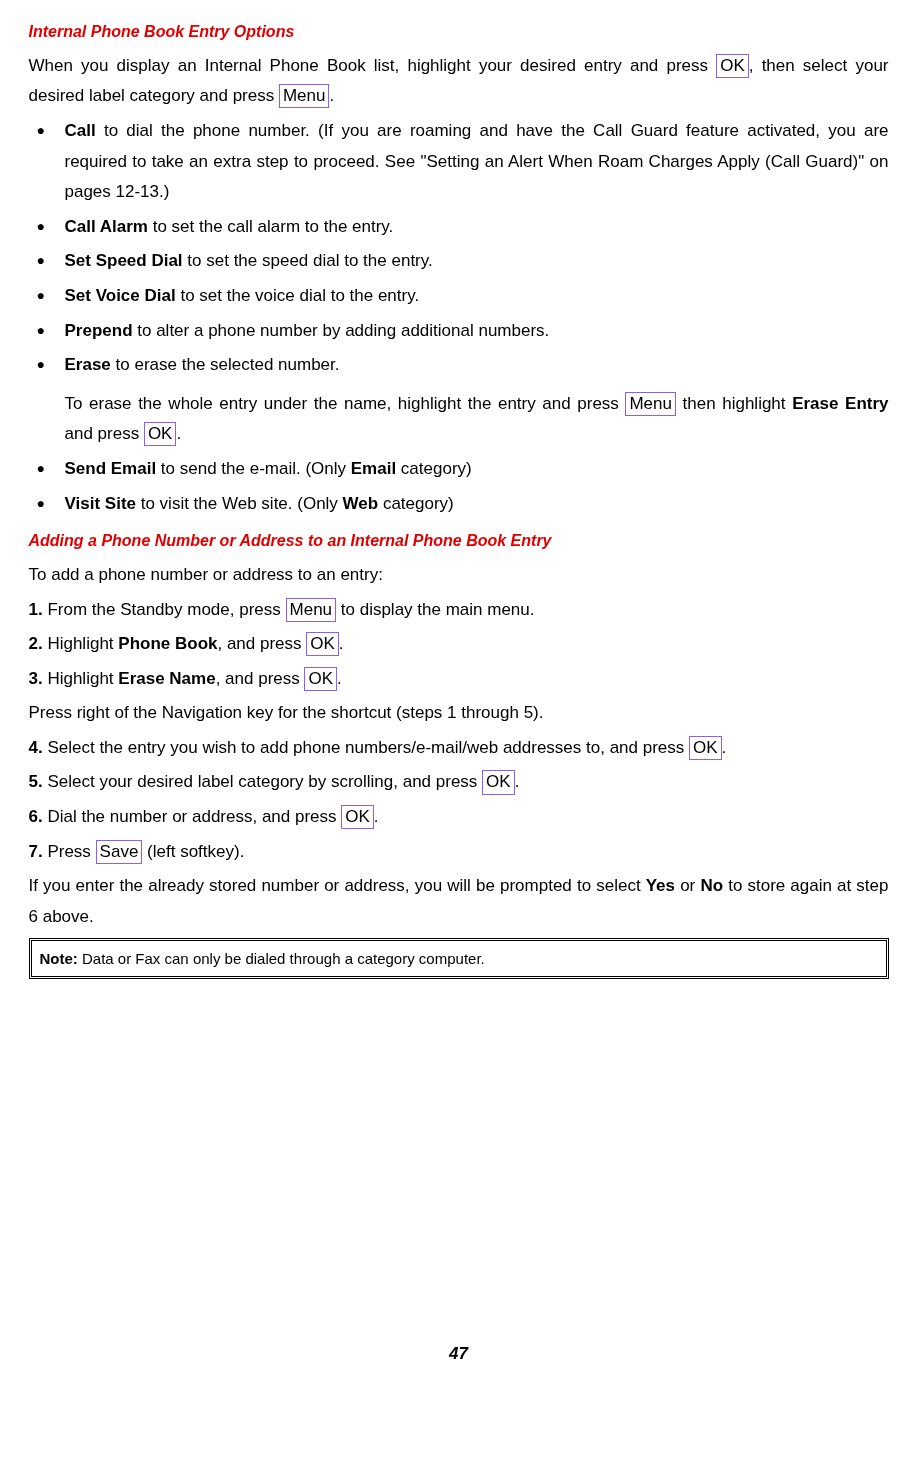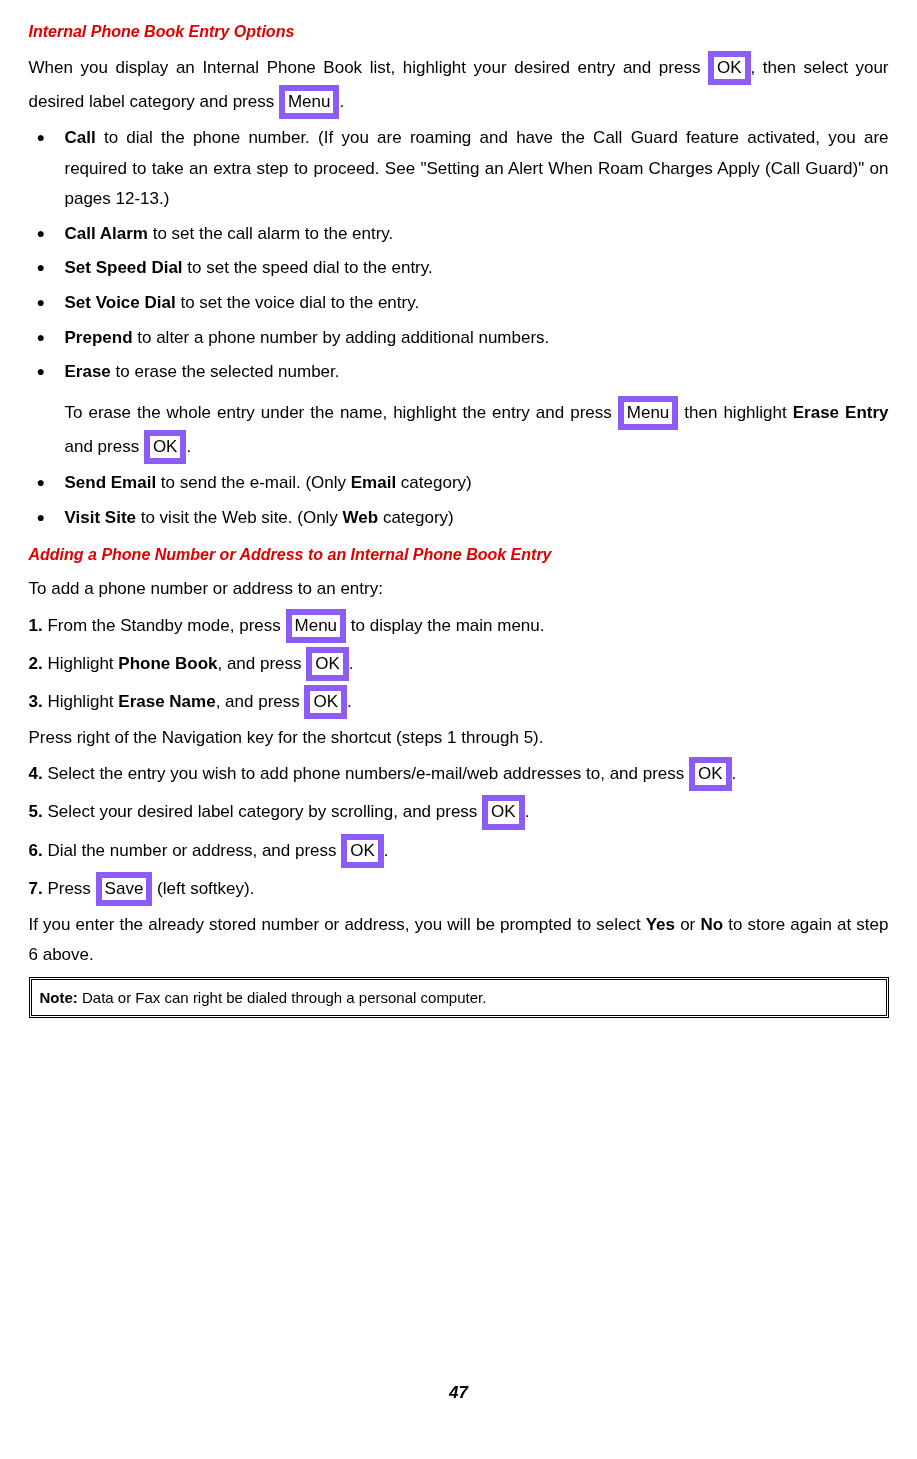--- a/index.html
+++ b/index.html
@@ -17,21 +17,21 @@
       font-style: italic;
       font-size: 16px;
       margin-top: 8px;
       margin-bottom: 4px;
     }
     p {
       margin: 4px 0;
       text-align: justify;
     }
     .btn {
-      border: 6px solid #8b5cf6;
+      border: 1px solid #8b5cf6;
       padding: 0 3px;
       display: inline-block;
       line-height: 1.3;
     }
     ul {
       list-style: none;
       padding-left: 36px;
       margin: 4px 0;
     }
     li {
@@ -135,16 +135,16 @@
 
 <p>
   <b>7.</b><span> Press </span><span class="btn">Save</span><span> (left softkey).</span>
 </p>
 
 <p>
   <span>If you enter the already stored number or address, you will be prompted to select </span><b>Yes</b><span> or </span><b>No</b><span> to store again at step 6 above.</span>
 </p>
 
 <div class="note-box">
-  <b>Note:</b><span> Data or Fax can right be dialed through a personal computer.</span>
+  <b>Note:</b><span> Data or Fax can only be dialed through a category computer.</span>
 </div>
 
 <div class="pagenum">47</div>
 
 </body></html>

